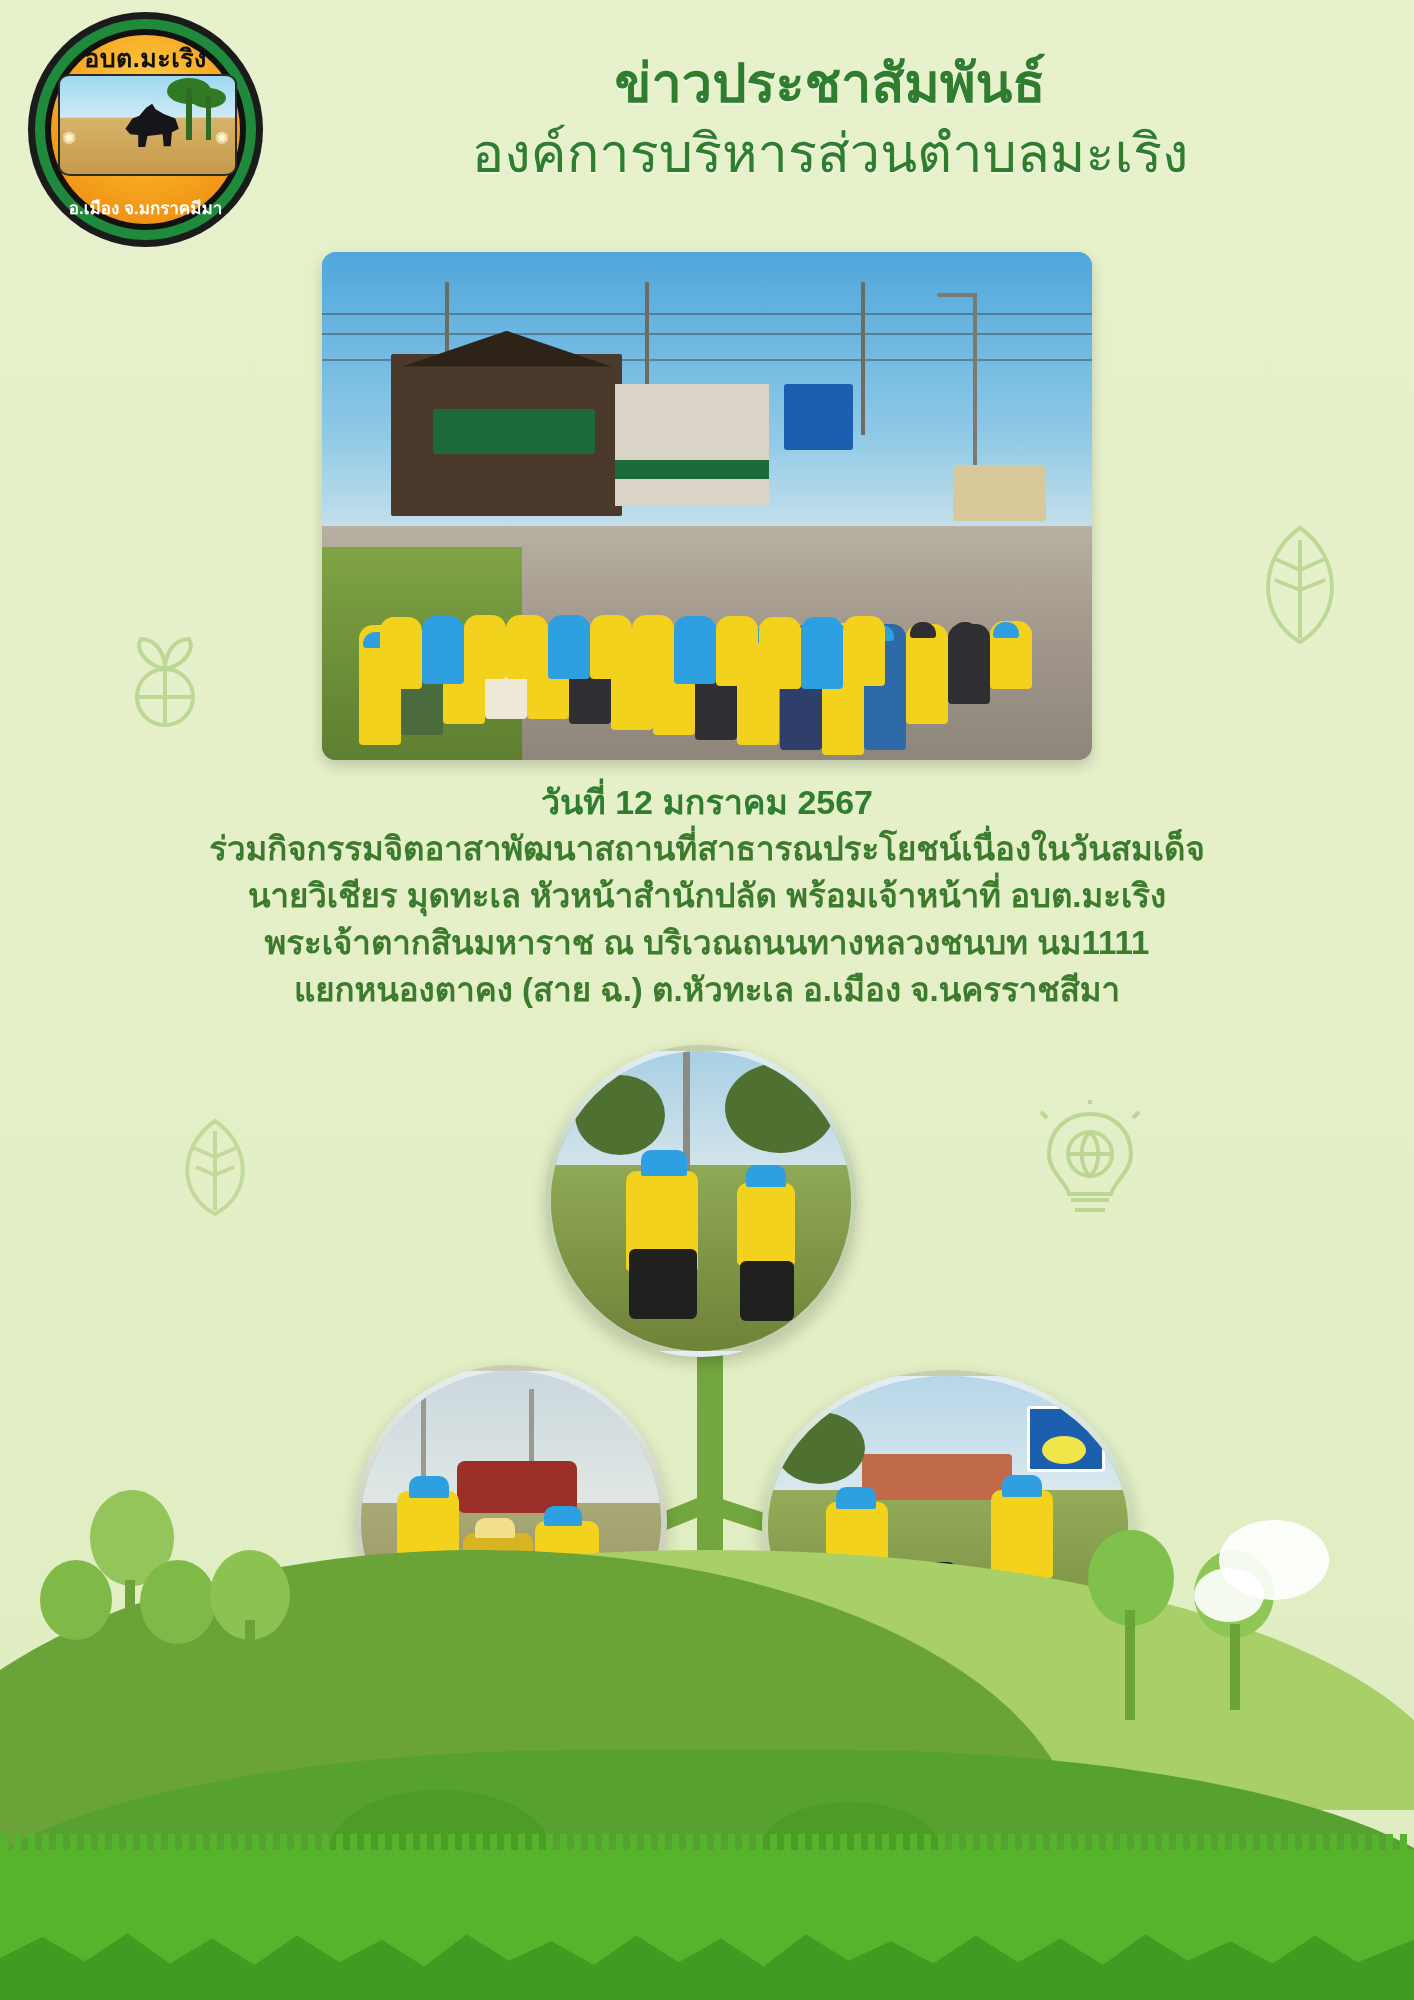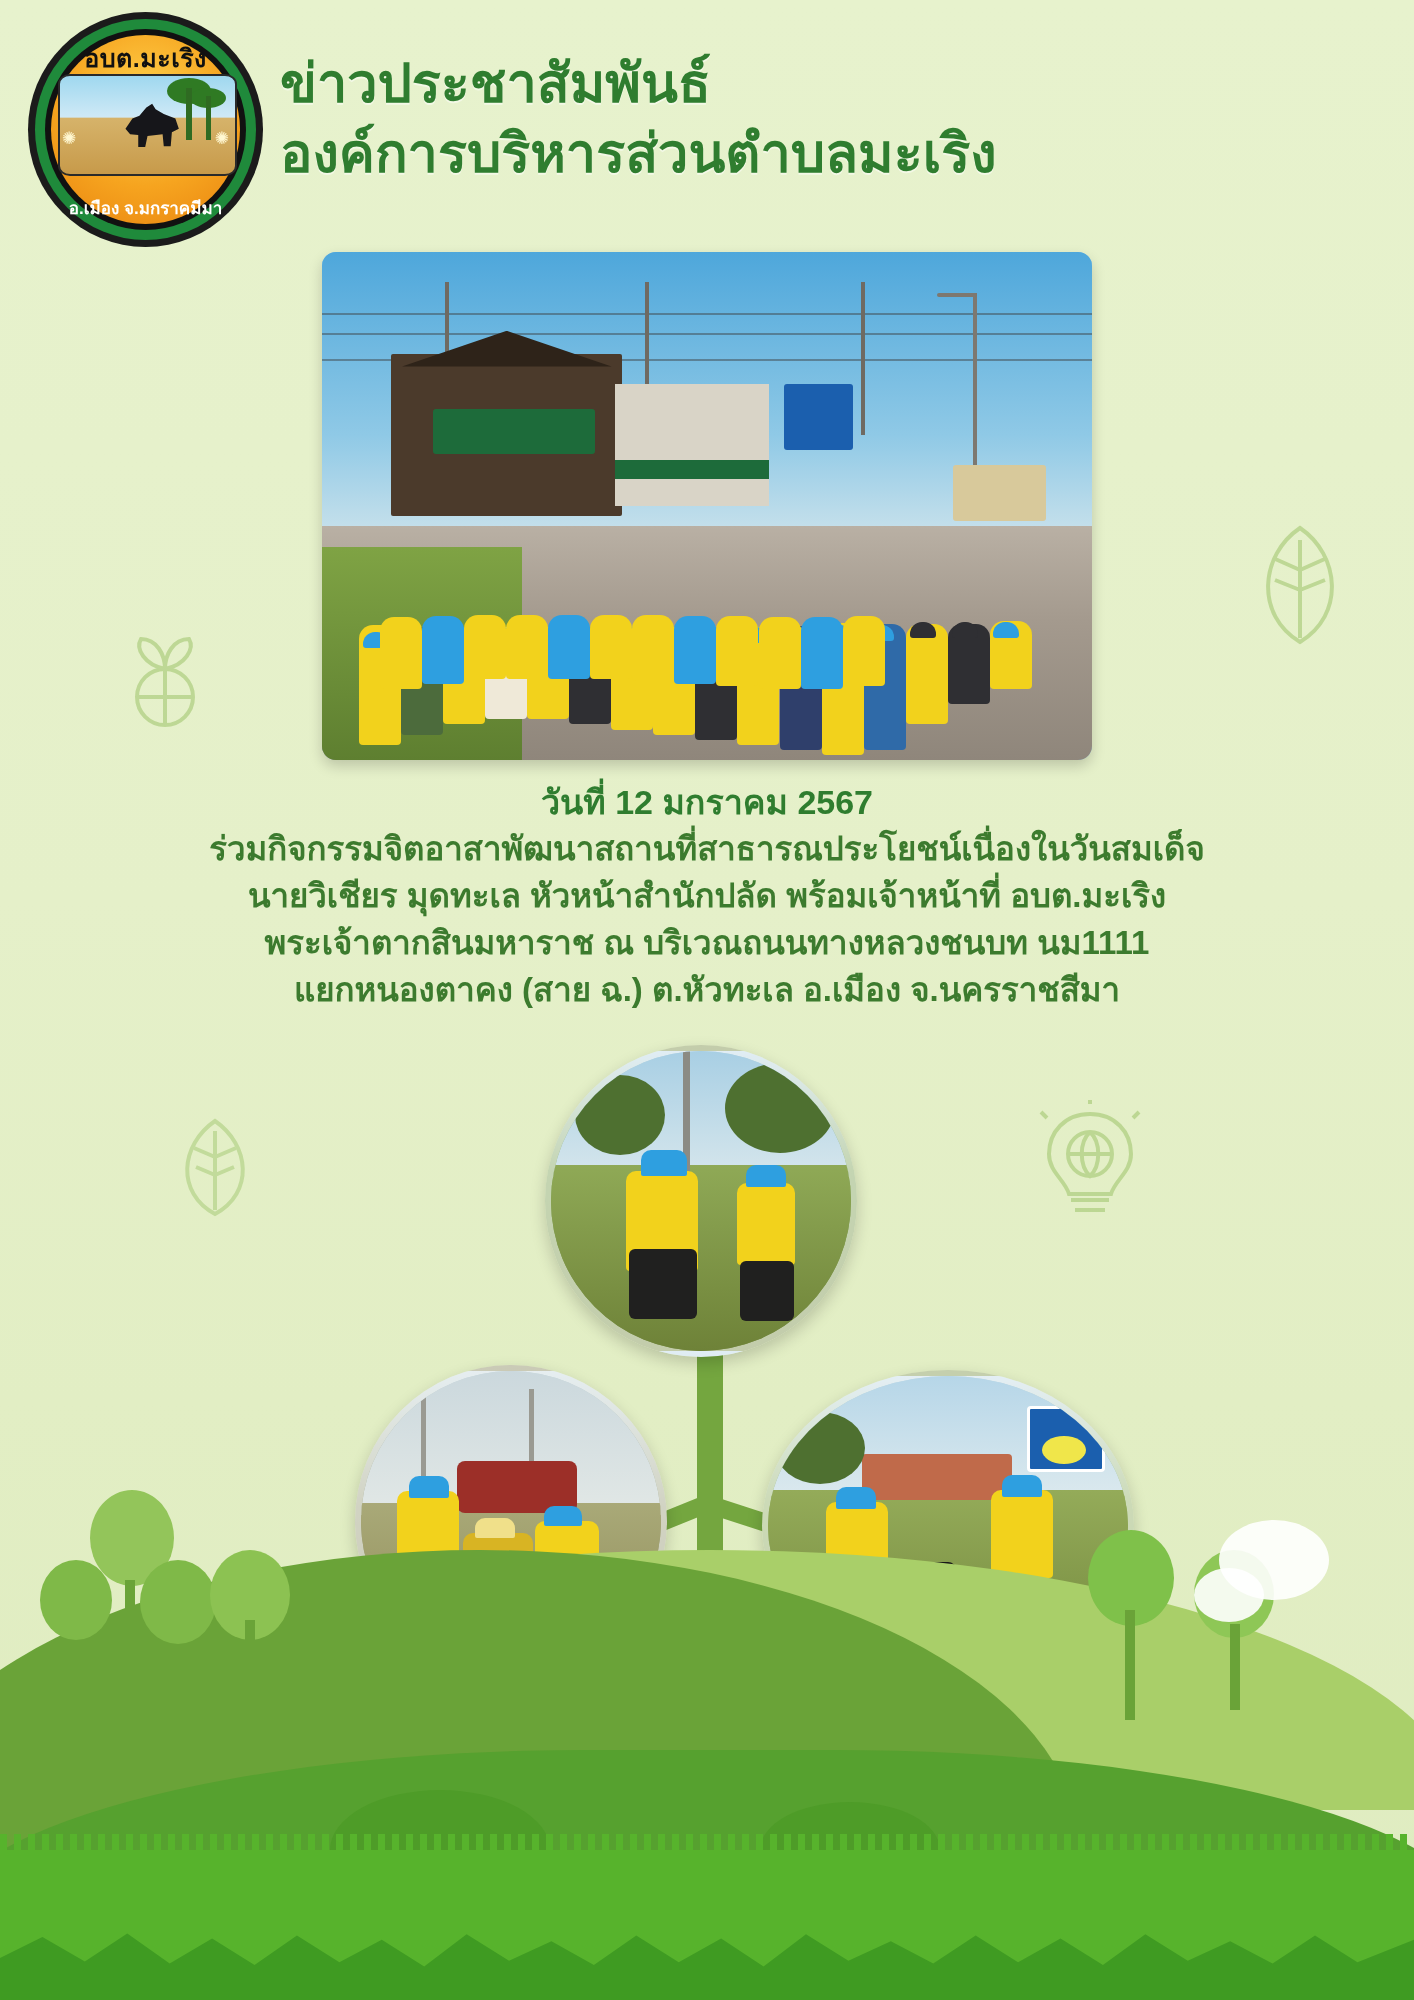--- a/index.html
+++ b/index.html
@@ -121,32 +121,33 @@
   }
   .logo .star.left { left: 34px; top: 116px; }
   .logo .star.right { right: 34px; top: 116px; }
 
   
   .headings {
     position: absolute;
     left: 280px;
     top: 52px;
     width: 1100px;
+    text-align: center;
   }
   .headings .line1 {
     font-size: 54px;
     color: #2f7d2f;
     font-weight: 700;
     line-height: 1.18;
     text-shadow: 0 2px 0 rgba(255,255,255,.5);
   }
   .headings .line2 {
     font-size: 54px;
     color: #2f7d2f;
-    font-weight: 700;
+    font-weight: 400;
     line-height: 1.18;
     margin-top: 6px;
     text-shadow: 0 2px 0 rgba(255,255,255,.5);
   }
 
   
   .main-photo {
     position: absolute;
     left: 322px;
     top: 252px;

